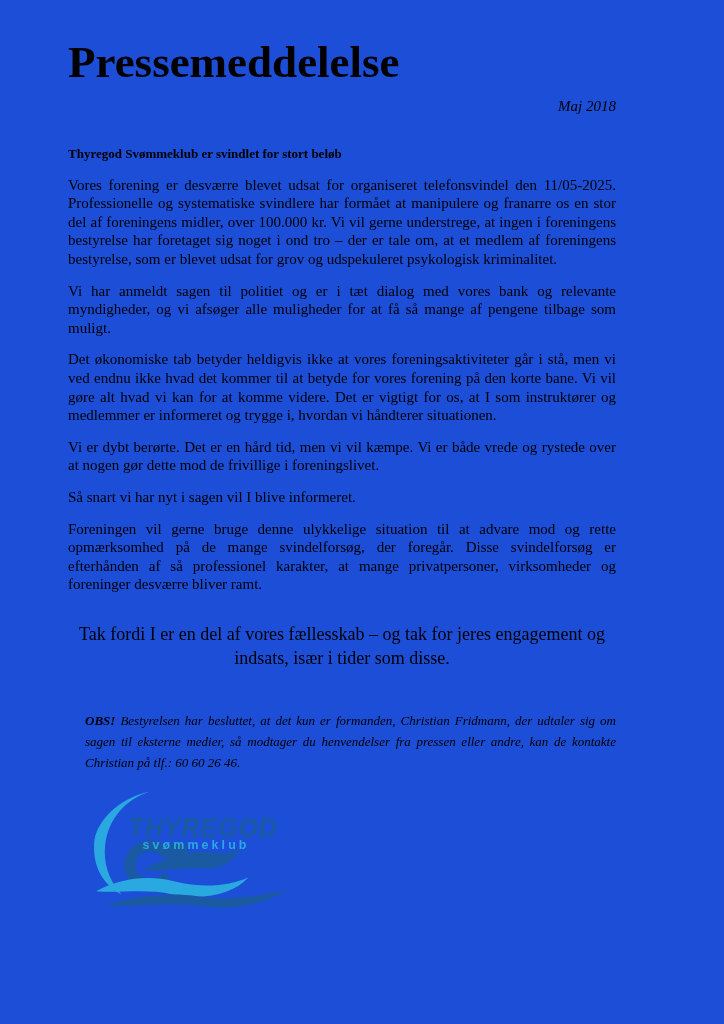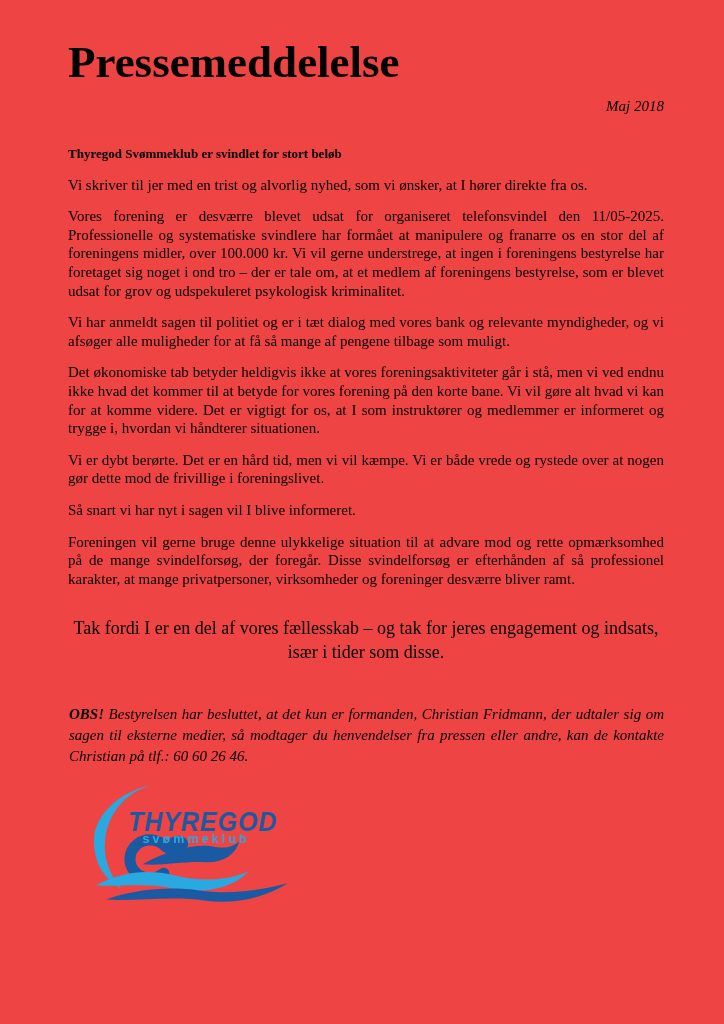--- a/index.html
+++ b/index.html
@@ -5,22 +5,22 @@
   html, body {
     margin: 0;
     padding: 0;
     background: #ffffff;
   }
   .page {
     position: relative;
     width: 724px;
     height: 1024px;
     box-sizing: border-box;
-    padding: 38px 60px 0 68px;
-    background: #ef4444;
+    padding: 38px 108px 0 68px;
+    background: #1d4ed8;
     font-family: "Liberation Serif", serif;
     color: #000000;
     overflow: hidden;
   }
   h1.doc-title {
     margin: 0;
     font-size: 45px;
     line-height: 1.08;
     font-weight: bold;
     letter-spacing: 0px;
@@ -45,25 +45,25 @@
     text-align: justify;
     margin: 0 0 13px 0;
   }
   p.thanks {
     font-size: 18px;
     line-height: 24px;
     text-align: center;
     margin: 28px 0 0 0;
   }
   p.obs {
-    font-size: 15px;
+    font-size: 13px;
     line-height: 21px;
     text-align: justify;
     font-style: italic;
-    margin: 40px 0 0 1px;
+    margin: 40px 0 0 17px;
   }
   .obs-label {
     font-weight: bold;
     font-style: italic;
   }
   .logo-wrap {
     margin: 16px 0 0 18px;
     width: 207px;
     height: 130px;
   }
@@ -87,21 +87,20 @@
 <body>
 
 <div class="page">
 
   <h1 class="doc-title">Pressemeddelelse</h1>
 
   <div class="doc-date">Maj 2018</div>
 
   <h2 class="doc-heading">Thyregod Svømmeklub er svindlet for stort beløb</h2>
 
-  <p class="body-par">Vi skriver til jer med en trist og alvorlig nyhed, som vi ønsker, at I hører direkte fra os.</p>
   <p class="body-par">Vores forening er desværre blevet udsat for organiseret telefonsvindel den 11/05-2025. Professionelle og systematiske svindlere har formået at manipulere og franarre os en stor del af foreningens midler, over 100.000 kr. Vi vil gerne understrege, at ingen i foreningens bestyrelse har foretaget sig noget i ond tro – der er tale om, at et medlem af foreningens bestyrelse, som er blevet udsat for grov og udspekuleret psykologisk kriminalitet.</p>
   <p class="body-par">Vi har anmeldt sagen til politiet og er i tæt dialog med vores bank og relevante myndigheder, og vi afsøger alle muligheder for at få så mange af pengene tilbage som muligt.</p>
   <p class="body-par">Det økonomiske tab betyder heldigvis ikke at vores foreningsaktiviteter går i stå, men vi ved endnu ikke hvad det kommer til at betyde for vores forening på den korte bane. Vi vil gøre alt hvad vi kan for at komme videre. Det er vigtigt for os, at I som instruktører og medlemmer er informeret og trygge i, hvordan vi håndterer situationen.</p>
   <p class="body-par">Vi er dybt berørte. Det er en hård tid, men vi vil kæmpe. Vi er både vrede og rystede over at nogen gør dette mod de frivillige i foreningslivet.</p>
   <p class="body-par">Så snart vi har nyt i sagen vil I blive informeret.</p>
   <p class="body-par">Foreningen vil gerne bruge denne ulykkelige situation til at advare mod og rette opmærksomhed på de mange svindelforsøg, der foregår. Disse svindelforsøg er efterhånden af så professionel karakter, at mange privatpersoner, virksomheder og foreninger desværre bliver ramt.</p>
 
   <p class="thanks">Tak fordi I er en del af vores fællesskab – og tak for jeres engagement og indsats, især i tider som disse.</p>
 
   <p class="obs"><span class="obs-label">OBS!</span><span> Bestyrelsen har besluttet, at det kun er formanden, Christian Fridmann, der udtaler sig om sagen til eksterne medier, så modtager du henvendelser fra pressen eller andre, kan de kontakte Christian på tlf.: 60 60 26 46.</span></p>

